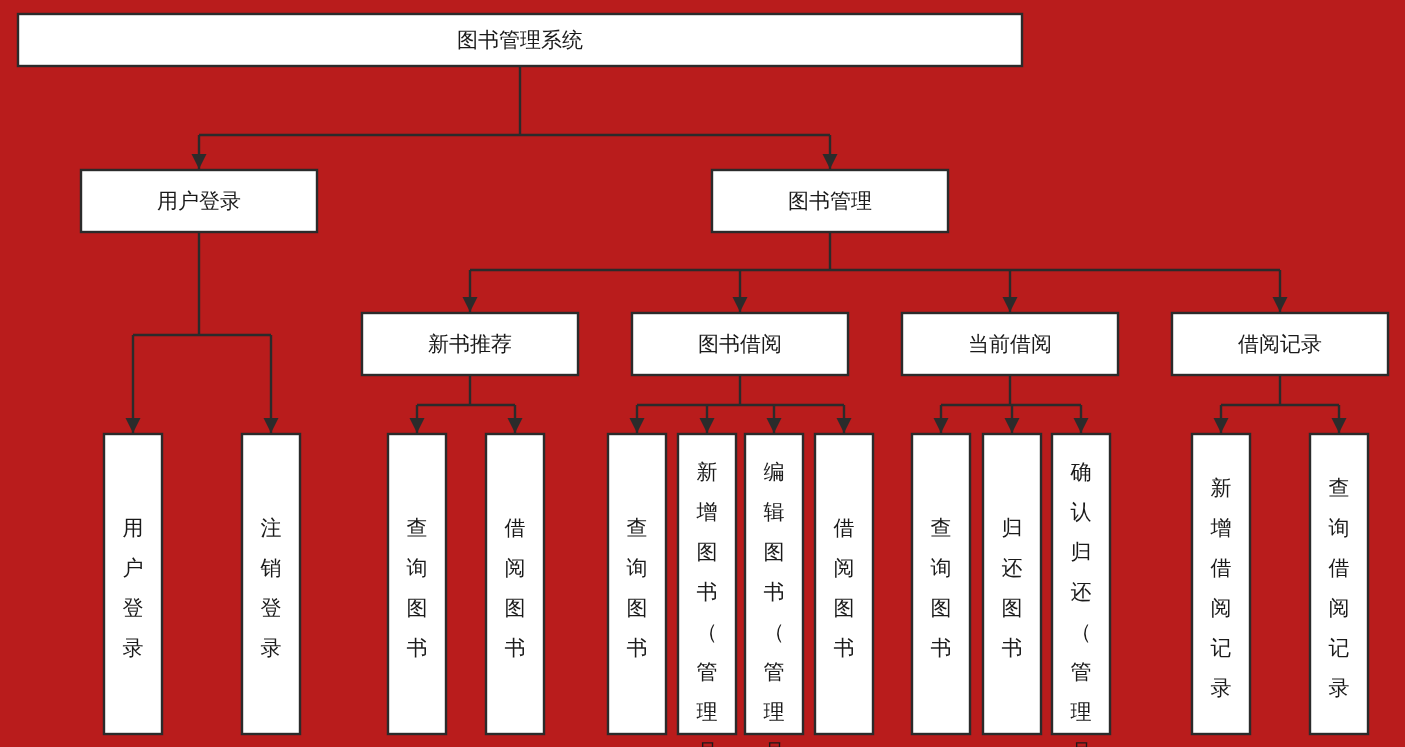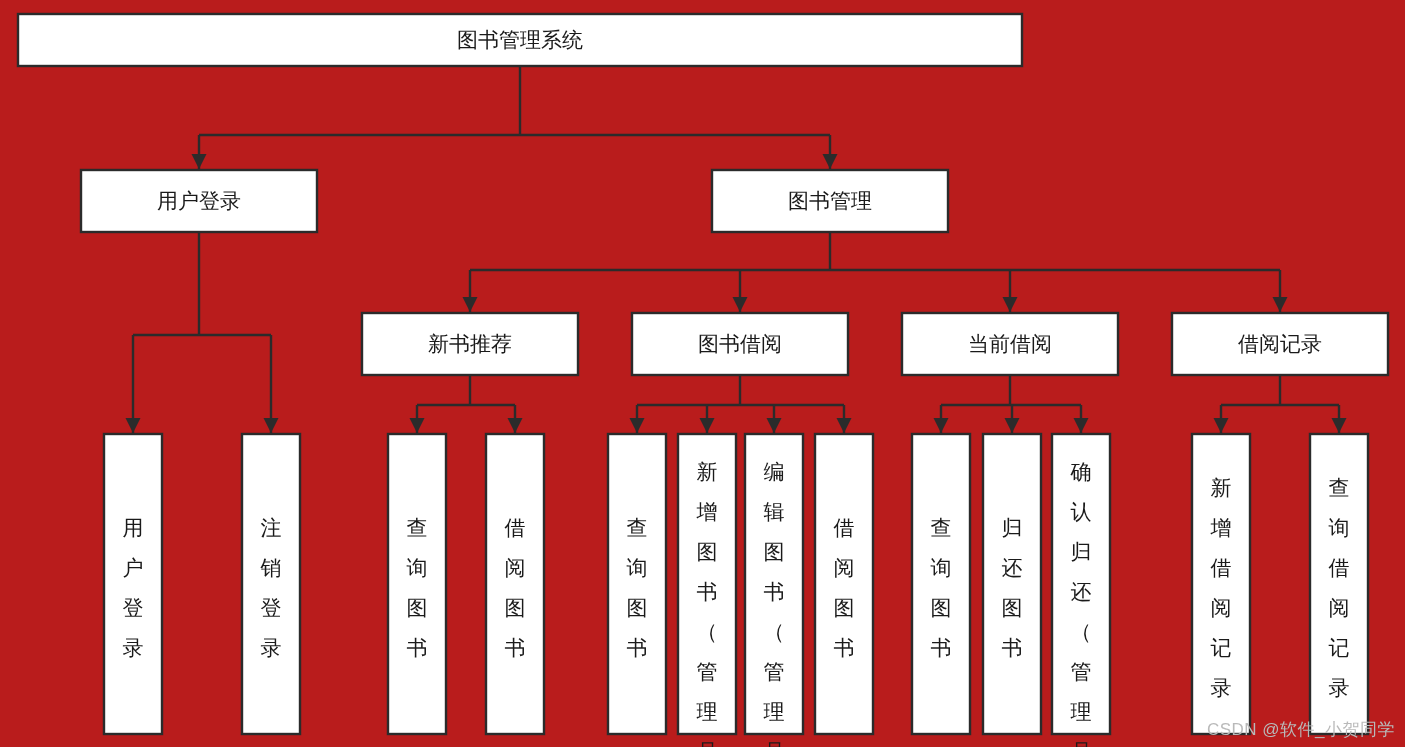--- a/index.html
+++ b/index.html
@@ -201,15 +201,14 @@
           <rect x="1192" y="434" width="58" height="300" class="node-box"></rect>
           <text x="1221" y="0" class="node-label-v"><tspan x="1221" y="495.2">新</tspan><tspan x="1221" y="535.2">增</tspan><tspan x="1221" y="575.2">借</tspan><tspan x="1221" y="615.2">阅</tspan><tspan x="1221" y="655.2">记</tspan><tspan x="1221" y="695.2">录</tspan></text>
         </g>
         <g>
           <rect x="1310" y="434" width="58" height="300" class="node-box"></rect>
           <text x="1339" y="0" class="node-label-v"><tspan x="1339" y="495.2">查</tspan><tspan x="1339" y="535.2">询</tspan><tspan x="1339" y="575.2">借</tspan><tspan x="1339" y="615.2">阅</tspan><tspan x="1339" y="655.2">记</tspan><tspan x="1339" y="695.2">录</tspan></text>
         </g>
       </g>
   </svg>
 
-  <div class="watermark">CSDN @软件_小贺同学</div>
 
 </div>
 
 </body></html>

